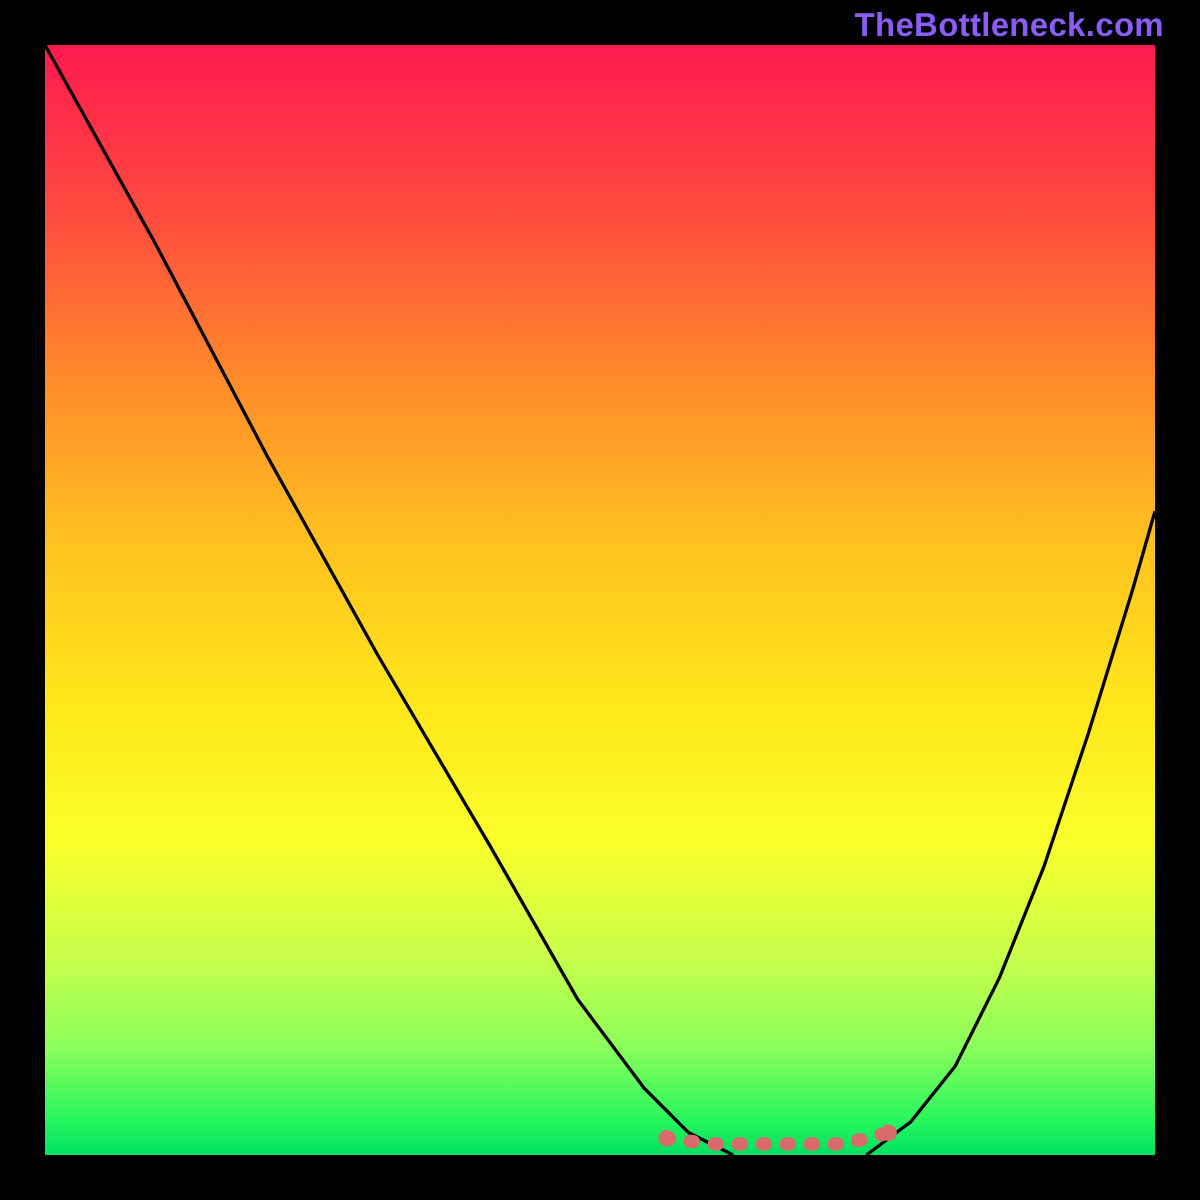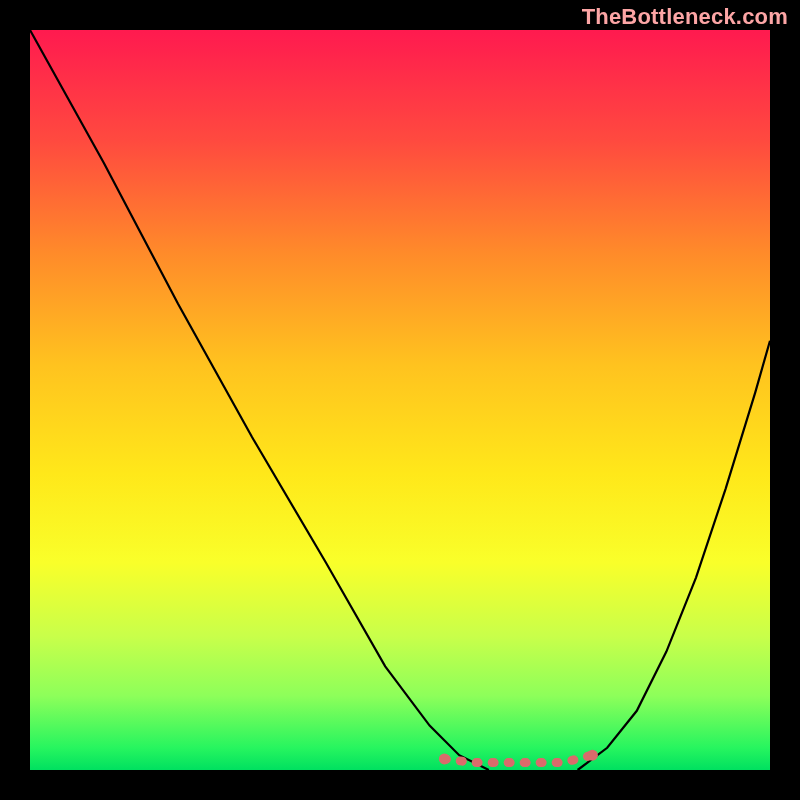--- a/index.html
+++ b/index.html
@@ -13,22 +13,22 @@
   }
   .frame {
     position: relative;
     width: 800px;
     height: 800px;
     background: #000;
   }
   .watermark {
     position: absolute;
     top: 4px;
-    right: 12px;
-    color: #fca5a5;
+    right: 24px;
+    color: #8b5cf6;
     font-size: 22px;
     font-weight: 600;
     letter-spacing: 0.2px;
   }
   .plot-area {
     position: absolute;
     left: 30px;
     top: 30px;
     width: 740px;
     height: 740px;

